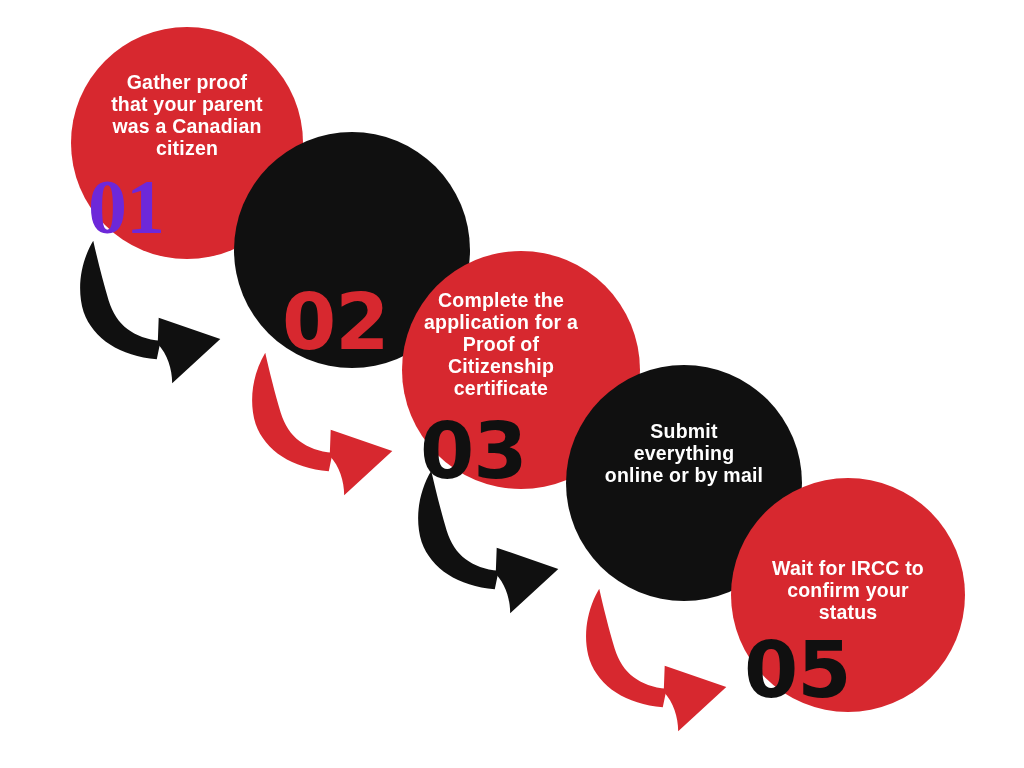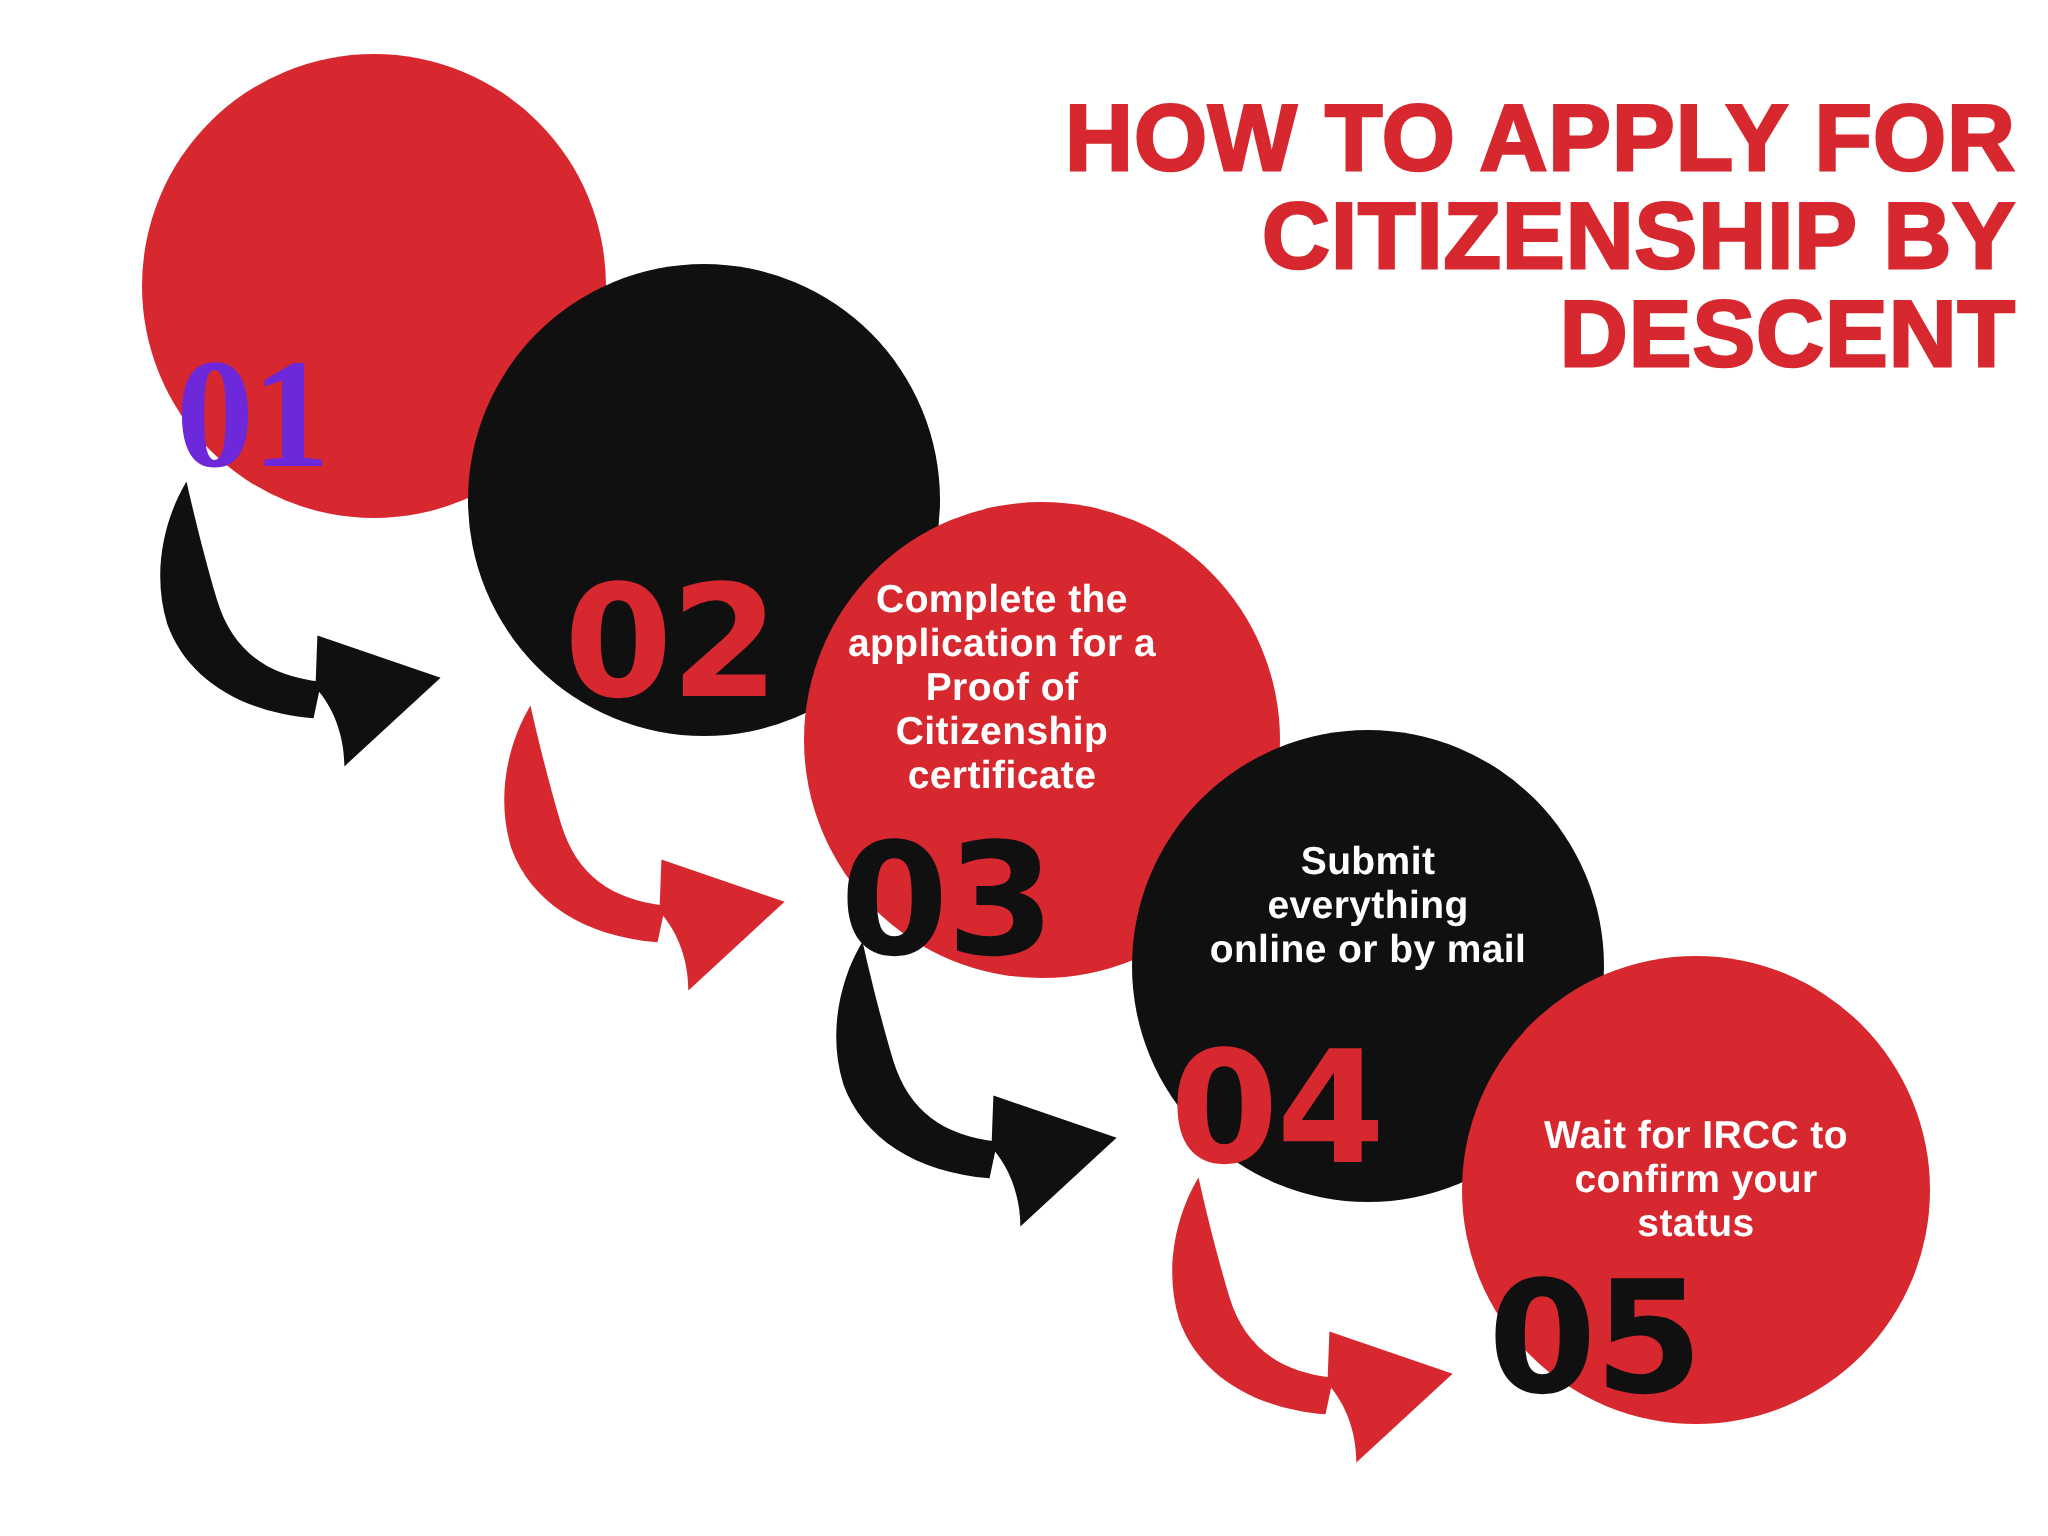--- a/index.html
+++ b/index.html
@@ -48,46 +48,46 @@
         L 90 106
         C 62 103, 44 90, 36 64
         C 30 44, 24 20, 20 2 Z"></path>
       <path fill="currentColor" d="M 88 82
         L 152 104
         L 102 150
         C 102 135, 97 120, 87 109 Z"></path>
     </symbol>
   </svg>
 
-  <div class="title" style="color: rgb(215, 40, 47);">HOW TO APPLY FOR
-CITIZENSHIP BY
-DESCENT</div>
 
   <div class="circle" id="c1" style="background: rgb(215, 40, 47);"></div>
   <div class="circle" id="c2" style="background: rgb(16, 16, 16);"></div>
   <div class="circle" id="c3" style="background: rgb(215, 40, 47);"></div>
   <div class="circle" id="c4" style="background: rgb(16, 16, 16);"></div>
   <div class="circle" id="c5" style="background: rgb(215, 40, 47);"></div>
 
+  <div class="step-text" id="t1" style="color: rgb(255, 255, 255);">Gather proof
+that your parent
+was a Canadian
+citizen</div>
   <div class="step-text" id="t3" style="color: rgb(255, 255, 255);">Complete the
 application for a
 Proof of
 Citizenship
 certificate</div>
   <div class="step-text" id="t5" style="color: rgb(255, 255, 255);">Wait for IRCC to
 confirm your
 status</div>
   <div class="step-text" id="t4" style="color: rgb(255, 255, 255);">Submit
 everything
 online or by mail</div>
 
   <div class="step-number" id="n1" style="color: #6d28d9; font-family: Liberation Serif, serif;">01</div>
   <div class="step-number" id="n2" style="color: rgb(215, 40, 47); margin-left: 28px;">02</div>
   <div class="step-number" id="n3" style="color: rgb(16, 16, 16);">03</div>
-  <div class="step-number" id="n4" style="color: rgb(215, 40, 47);">04</div>
   <div class="step-number" id="n5" style="color: rgb(16, 16, 16);">05</div>
 
   <div class="arrow" id="a1" style="color: rgb(16, 16, 16);">
     <svg>
         <use href="#curved-arrow"></use>
       </svg>
   </div>
   <div class="arrow" id="a2" style="color: rgb(215, 40, 47);">
     <svg>
         <use href="#curved-arrow"></use>

